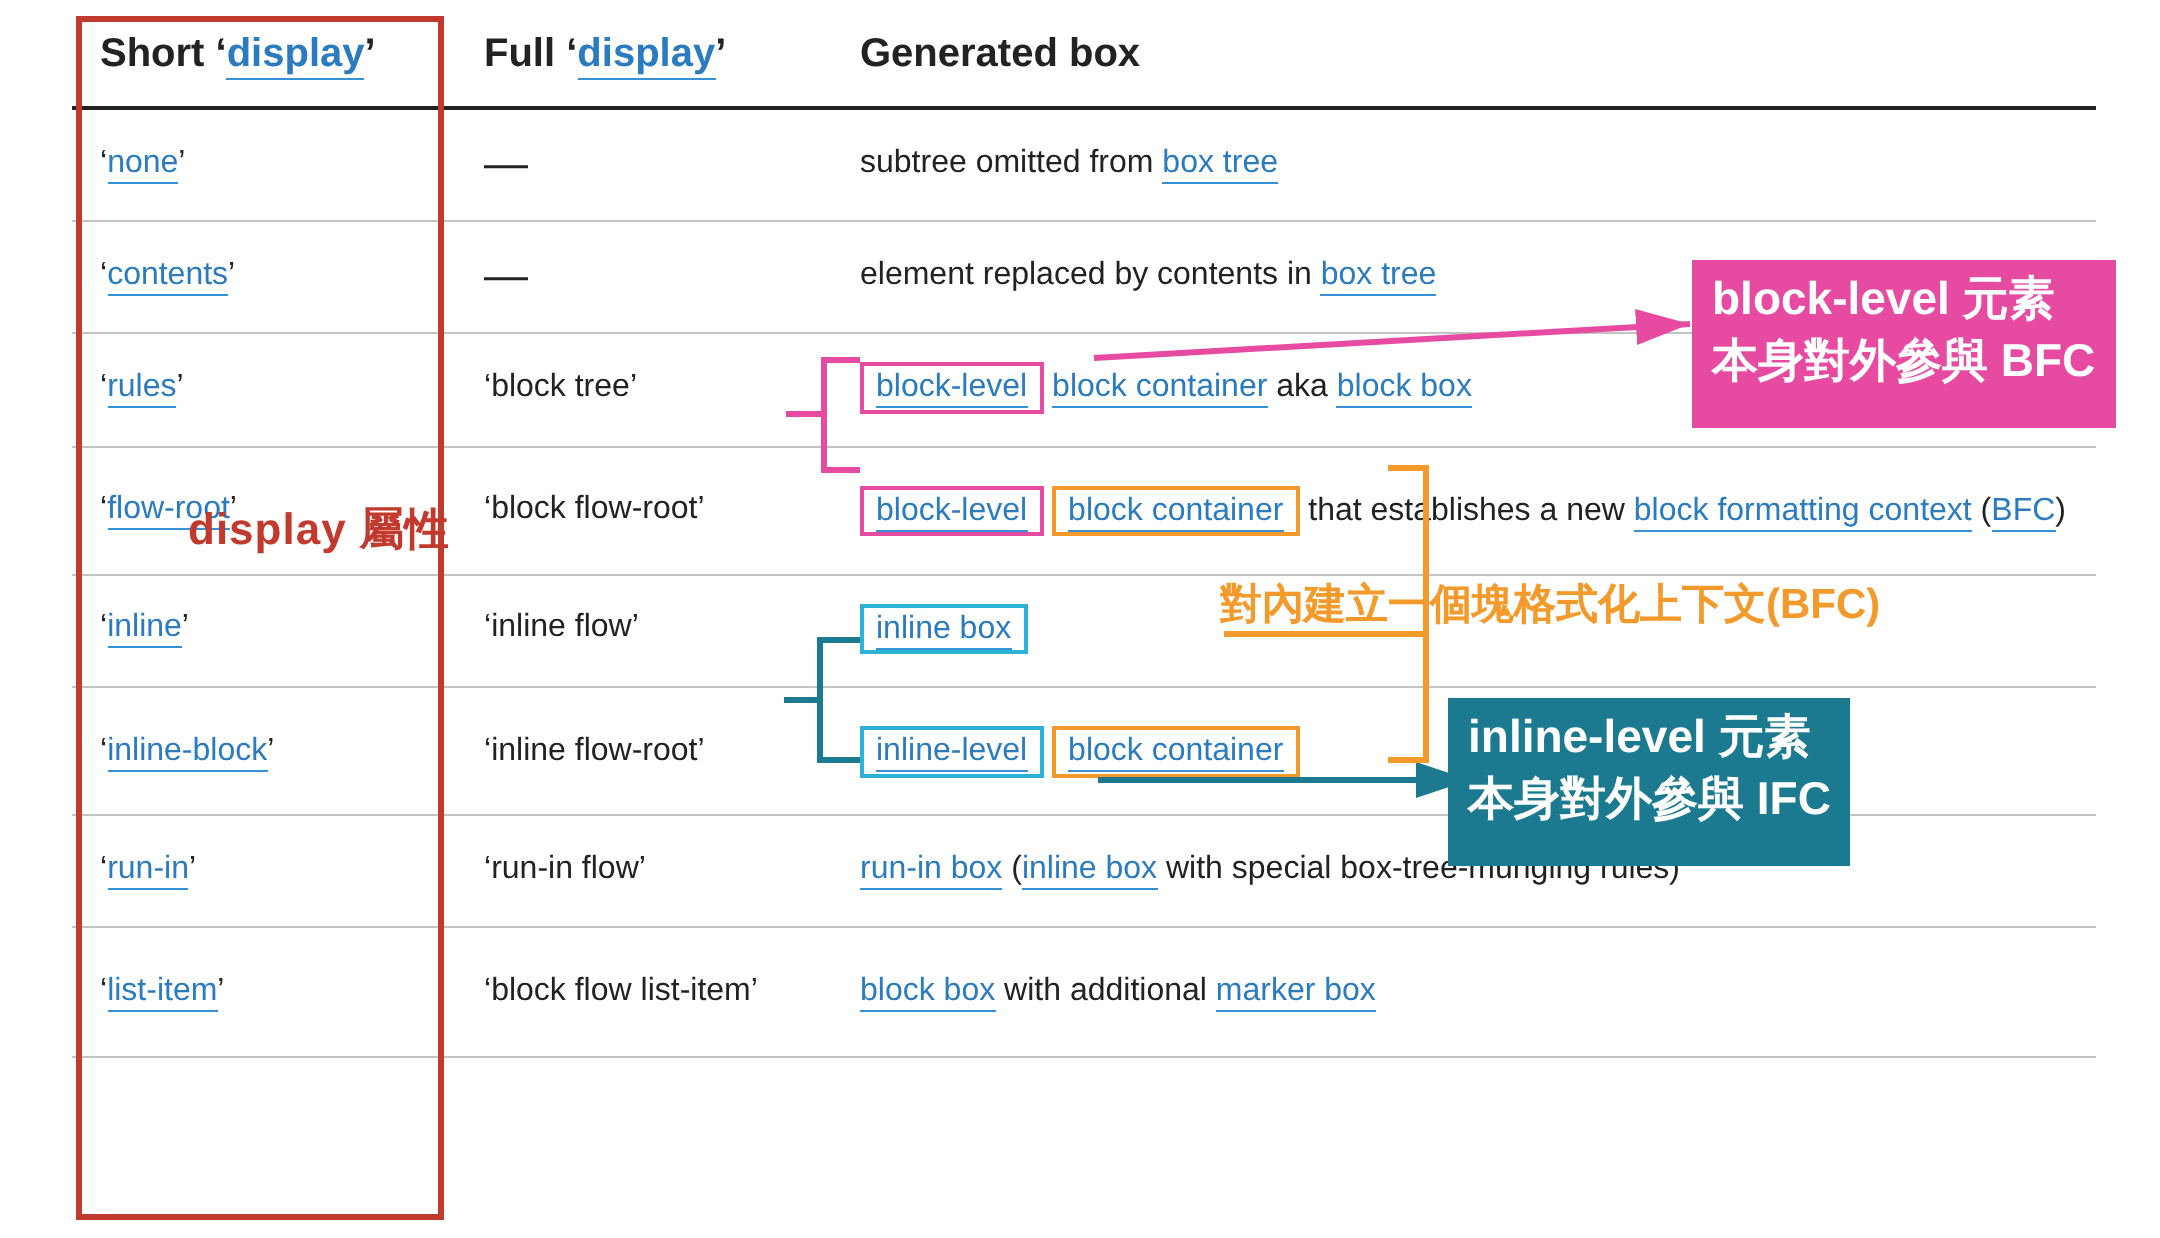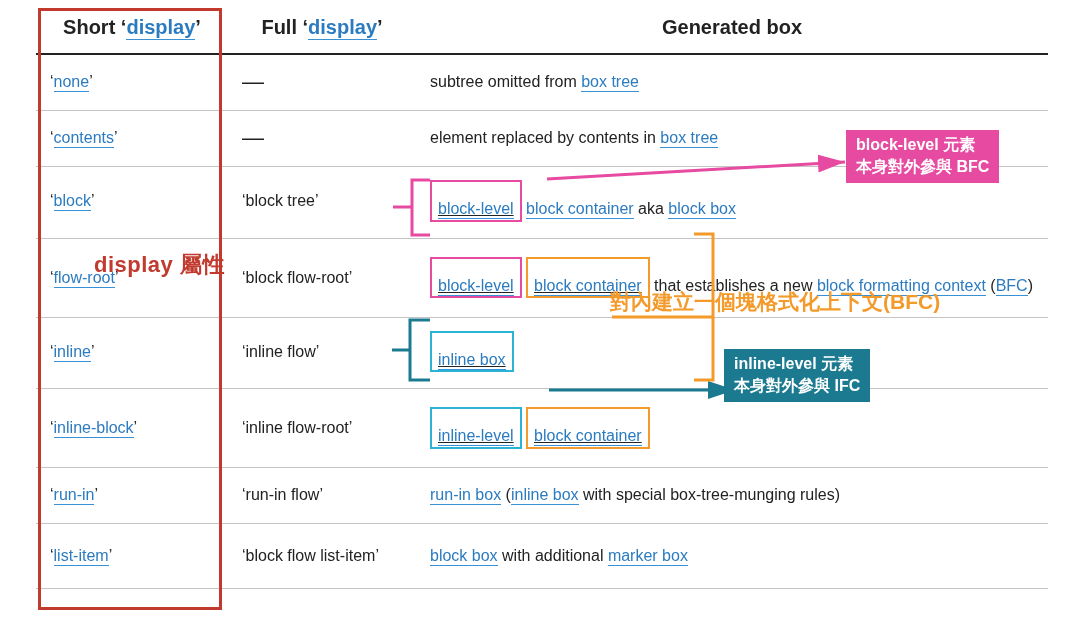--- a/index.html
+++ b/index.html
@@ -33,38 +33,38 @@
     border-collapse:collapse;
     width:1012px;
     position:absolute;
     left:36px; top:6px;
     table-layout:fixed;
   }
   col.c1{width:192px;}
   col.c2{width:188px;}
   col.c3{width:632px;}
   th{
-    text-align:center;
+    text-align:left;
     font-weight:700;
     font-size:20px;
     padding:10px 14px 14px 14px;
     border-bottom:2px solid #222;
     white-space:nowrap;
   }
   td{
     border-bottom:1px solid var(--border);
     padding:13px 14px 15px 14px;
     vertical-align:middle;
     font-size:16px;
   }
   tr.tall td{padding-top:18px;padding-bottom:18px;}
   .dash{font-size:22px; letter-spacing:0;}
 
   
-  .hl{display:inline-block; padding:18px 6px 2px 6px; border:2px solid; line-height:1.1;text-decoration:underline;}
+  .hl{display:inline-block; padding:2px 6px 2px 6px; border:2px solid; line-height:1.1;}
   .hl.pink{border-color:var(--pink);}
   .hl.orange{border-color:var(--orange);}
   .hl.cyan{border-color:var(--blue-cyan);}
   td.gb{line-height:1.7;}
   
   .anc{position:relative;}
 
   
   .red-frame{
     position:absolute;
@@ -74,23 +74,23 @@
     pointer-events:none;
   }
   
   .big-label{ position:absolute; font-weight:700;  letter-spacing:0.5px;}
   .display-label{ color:#c23a2e; left:94px; top:250px; font-size:22px; z-index:3;}
 
   .badge{
     position:absolute;
     color:#fff;
     font-weight:700;
-    font-size:16px;
+    font-size:23px;
     line-height:1.35;
-    padding:4px 10px 6px 10px;
+    padding:4px 10px 18px 10px;
     white-space:nowrap;
     z-index:5;
   }
   .badge.pink{ background:var(--pink); left:846px; top:130px;}
   .badge.teal{ background:var(--teal); left:724px; top:349px;}
   .badge .sub{display:block; font-weight:700;text-align:center;}
 
   .orange-note{
     position:absolute;
     left:610px; top:288px;
@@ -139,21 +139,21 @@
 
     <tr>
       <td><span class="q"><a class="link">contents</a></span></td>
       <td class="dash">—</td>
       <td class="gb">
         <span>element replaced by contents in </span><a class="link">box tree</a>
       </td>
     </tr>
 
     <tr>
-      <td><span class="q"><a class="link">block</a></span></td>
+      <td><span class="q"><a class="link">rules</a></span></td>
       <td><span class="q"><span>block tree</span></span></td>
       <td class="gb anc">
         <span class="hl pink"><a class="link">block-level</a></span><span> </span><a class="link">block container</a><span> aka </span><a class="link">block box</a>
       </td>
     </tr>
 
     <tr class="tall">
       <td><span class="q"><a class="link">flow-root</a></span></td>
       <td><span class="q"><span>block flow-root</span></span></td>
       <td class="gb anc">

